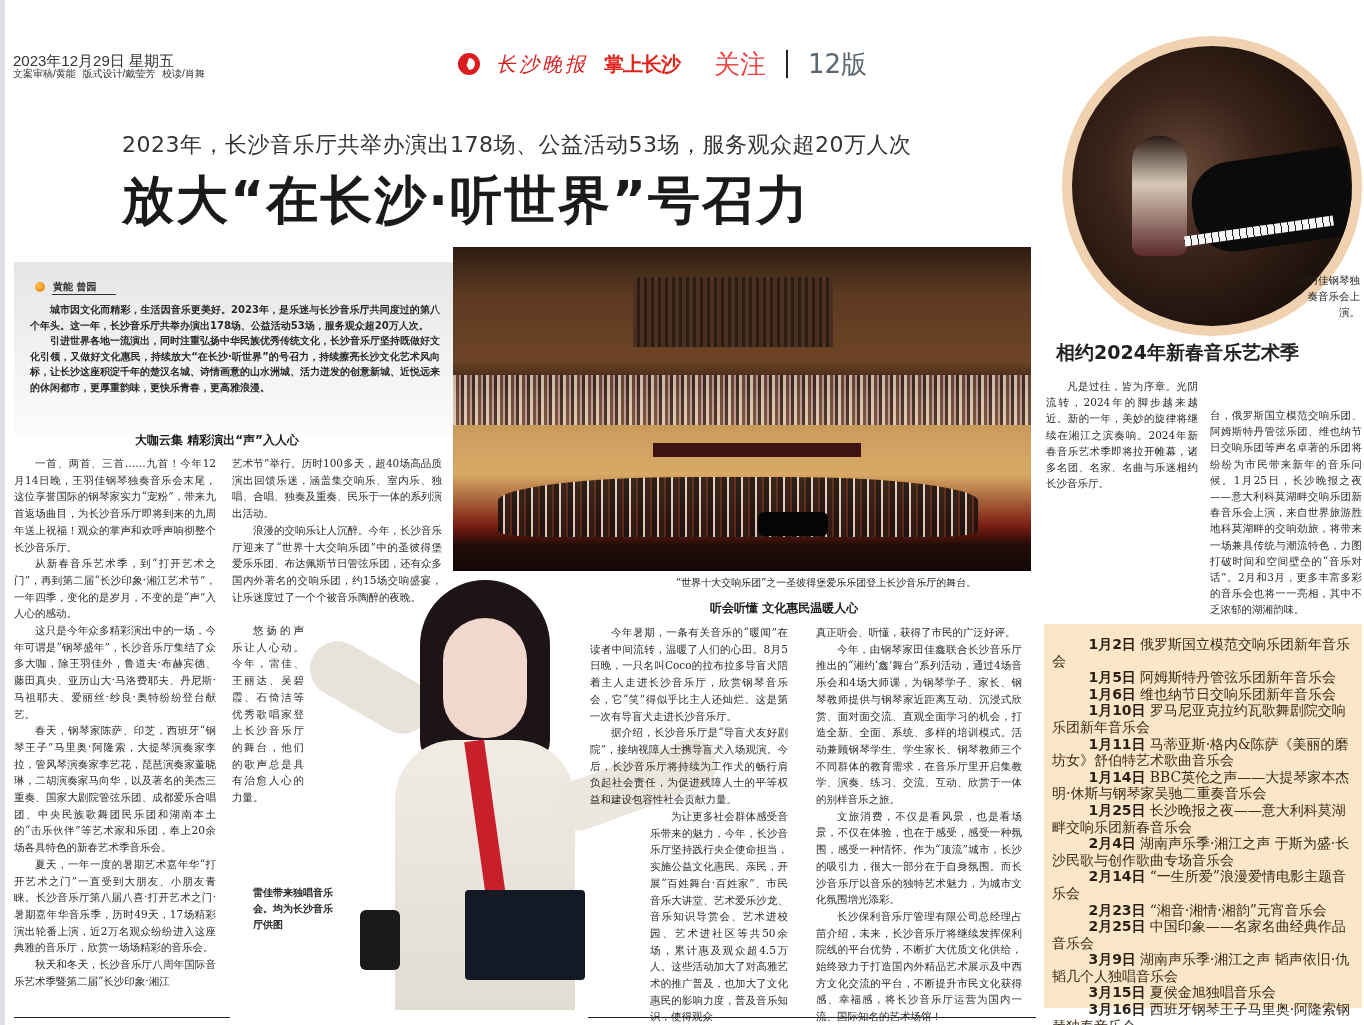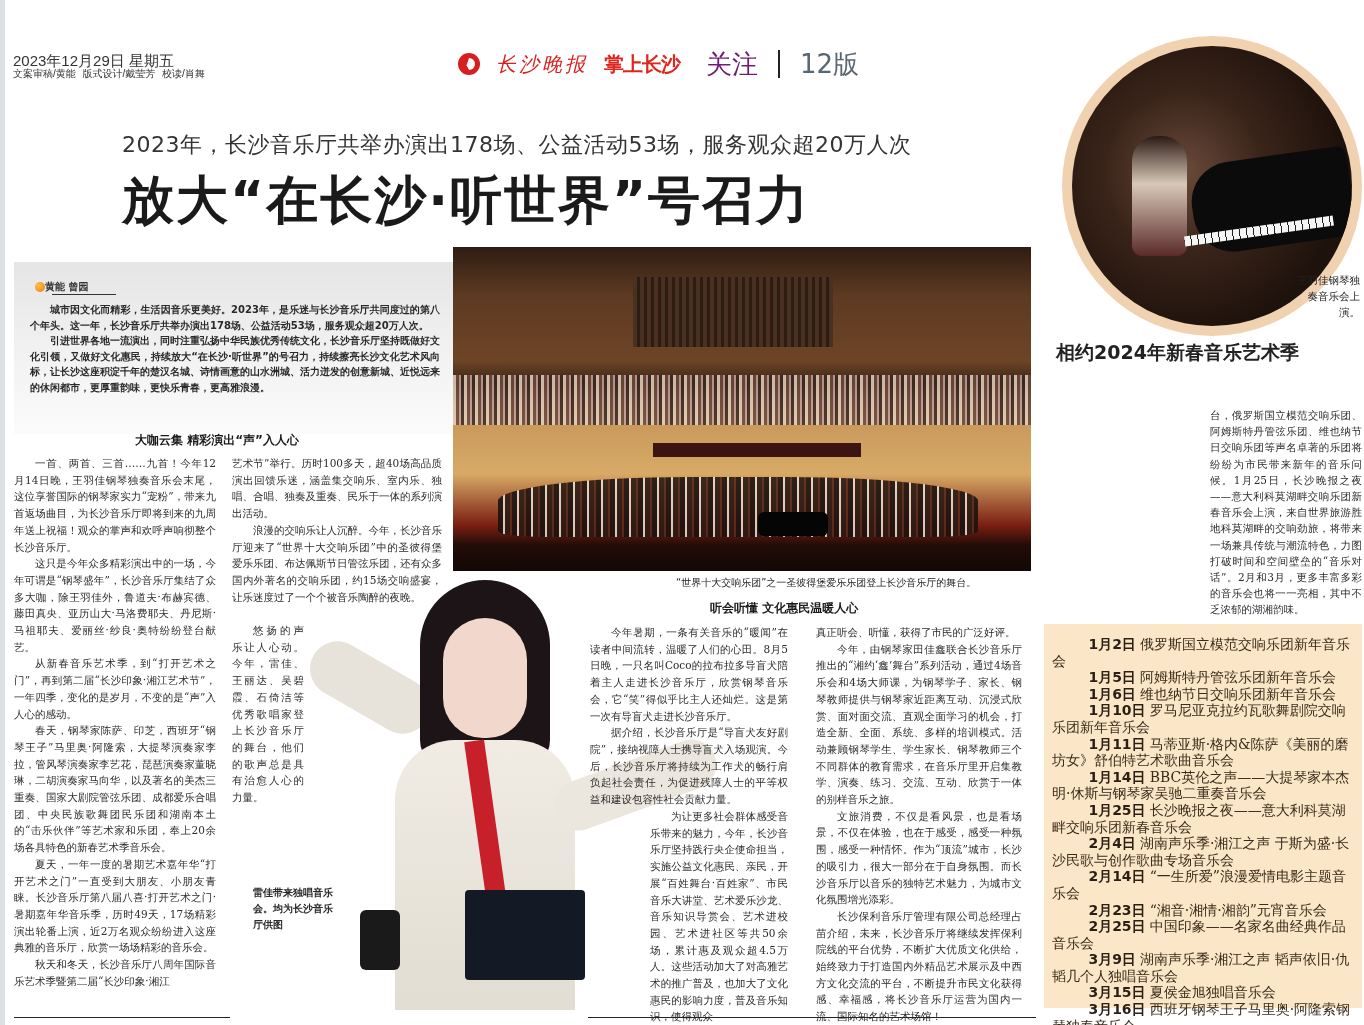--- a/index.html
+++ b/index.html
@@ -9,21 +9,21 @@
   .left-edge { position: absolute; left: 0; top: 0; width: 5px; height: 1025px; background: #dcdfe3; }
 
   
   .hdr-date { position: absolute; left: 13px; top: 52px; font-family: "Liberation Sans", "DejaVu Sans", sans-serif; font-size: 15px; color: #333; }
   .hdr-credits { position: absolute; left: 13px; top: 67px; font-family: "Liberation Sans", "DejaVu Sans", sans-serif; font-size: 10px; color: #333; word-spacing: 4px; }
   .masthead { position: absolute; left: 458px; top: 46px; height: 36px; display: flex; align-items: center; gap: 16px; }
   .mast-logo { width: 22px; height: 22px; border-radius: 50%; background: #d81e1e; position: relative; }
   .mast-logo::after { content: ""; position: absolute; left: 5px; top: 5px; width: 12px; height: 12px; border-radius: 50%; background: #fff; clip-path: polygon(50% 0, 100% 0, 100% 100%, 50% 100%, 30% 60%); }
   .mast-paper { font-family: "DejaVu Serif", serif; font-style: italic; font-size: 20px; color: #d81e1e; letter-spacing: 3px; }
   .mast-app { font-family: "DejaVu Sans", sans-serif; font-weight: bold; font-size: 20px; color: #e0251d; letter-spacing: -1px; }
-  .mast-section { font-family: "DejaVu Sans", sans-serif; font-size: 26px; color: #701a75; margin-left: 10px; }
+  .mast-section { font-family: "DejaVu Sans", sans-serif; font-size: 26px; color: #ef4444; margin-left: 18px; }
   .mast-div { width: 2px; height: 28px; background: #222; margin: 0 4px; }
   .mast-page { font-family: "DejaVu Sans", sans-serif; font-size: 26px; color: #5a6670; }
 
   
   .subhead { position: absolute; left: 122px; top: 130px; font-family: "DejaVu Sans", sans-serif; font-size: 22px; color: #333; letter-spacing: 0.5px; }
   .headline { position: absolute; left: 122px; top: 166px; font-family: "DejaVu Sans", sans-serif; font-weight: bold; font-size: 52px; color: #1a1a1a; letter-spacing: 2px; }
 
   
   .circle-photo { position: absolute; left: 1062px; top: 36px; width: 300px; height: 300px; border-radius: 50%; background: #f1d2b0; padding: 10px; }
   .circle-inner { width: 100%; height: 100%; border-radius: 50%; overflow: hidden; position: relative;
@@ -40,21 +40,21 @@
   .hall-audience { position: absolute; left: 0; top: 128px; width: 578px; height: 50px;
     background: repeating-linear-gradient(90deg, #e8d0c0 0 3px, #6a4a3a 3px 6px, #c8a0a0 6px 8px, #3a2a20 8px 11px); opacity: 0.85; }
   .hall-banner { position: absolute; left: 200px; top: 196px; width: 208px; height: 14px; background: #3c1412; }
   .hall-orchestra { position: absolute; left: 45px; top: 230px; width: 480px; height: 60px;
     background: repeating-linear-gradient(90deg, #1a1210 0 5px, #e8d8c8 5px 7px, #2a1a14 7px 12px, #5a2a1a 12px 14px); opacity: 0.9; border-radius: 40% 40% 10% 10%; }
   .hall-piano { position: absolute; left: 305px; top: 265px; width: 70px; height: 24px; background: #050505; border-radius: 6px; }
   .hall-caption { position: absolute; left: 676px; top: 576px; font-family: "DejaVu Sans", sans-serif; font-size: 10px; color: #222; }
 
   
   .lead-block { position: absolute; left: 14px; top: 262px; width: 440px; height: 172px; background: linear-gradient(180deg, #e5e5e5 0%, #f1f1f1 50%, #fbfbfb 100%); }
-  .byline { position: absolute; left: 35px; top: 280px; display: flex; align-items: center; font-family: "DejaVu Sans", sans-serif; font-size: 10px; font-weight: bold; color: #333; }
+  .byline { position: absolute; left: 35px; top: 280px; display: flex; align-items: center; gap: 8px; font-family: "DejaVu Sans", sans-serif; font-size: 10px; font-weight: bold; color: #333; }
   .byline-dot { width: 10px; height: 10px; border-radius: 50%; background: radial-gradient(circle at 35% 35%, #ffc24a, #e9790d); }
   .byline-rule { position: absolute; left: 52px; top: 294px; width: 64px; height: 1px; background: #333; }
   .lead-text { position: absolute; left: 30px; top: 302px; width: 410px; font-family: "DejaVu Sans", sans-serif; font-size: 10px; font-weight: bold; line-height: 15.5px; color: #2a2a2a; text-align: justify; }
   .lead-text p { text-indent: 2em; }
 
   .sec-title { position: absolute; font-family: "DejaVu Sans", sans-serif; font-weight: bold; font-size: 12px; color: #1a1a1a; }
 
   .col { position: absolute; font-size: 10.5px; line-height: 16.7px; color: #2b2b2b; text-align: justify; }
   .col p { text-indent: 2em; }
 
@@ -125,22 +125,22 @@
   <div class="hall-banner"></div>
   <div class="hall-orchestra"></div>
   <div class="hall-piano"></div>
 </div>
 <div class="hall-caption">“世界十大交响乐团”之一圣彼得堡爱乐乐团登上长沙音乐厅的舞台。</div>
 
 <div class="sec-title" style="left:135px; top:432px;">大咖云集 精彩演出“声”入人心</div>
 
 <div class="col" style="left:14px; top:455px; width:202px;">
   <p>一首、两首、三首……九首！今年12月14日晚，王羽佳钢琴独奏音乐会末尾，这位享誉国际的钢琴家实力“宠粉”，带来九首返场曲目，为长沙音乐厅即将到来的九周年送上祝福！观众的掌声和欢呼声响彻整个长沙音乐厅。</p>
+  <p>从新春音乐艺术季，到“打开艺术之门”，再到第二届“长沙印象·湘江艺术节”，一年四季，变化的是岁月，不变的是“声”入人心的感动。</p>
   <p>这只是今年众多精彩演出中的一场，今年可谓是“钢琴盛年”，长沙音乐厅集结了众多大咖，除王羽佳外，鲁道夫·布赫宾德、藤田真央、亚历山大·马洛费耶夫、丹尼斯·马祖耶夫、爱丽丝·纱良·奥特纷纷登台献艺。</p>
-  <p>从新春音乐艺术季，到“打开艺术之门”，再到第二届“长沙印象·湘江艺术节”，一年四季，变化的是岁月，不变的是“声”入人心的感动。</p>
   <p>春天，钢琴家陈萨、印芝，西班牙“钢琴王子”马里奥·阿隆索，大提琴演奏家李拉，管风琴演奏家李艺花，琵琶演奏家董晓琳，二胡演奏家马向华，以及著名的美杰三重奏、国家大剧院管弦乐团、成都爱乐合唱团、中央民族歌舞团民乐团和湖南本土的“击乐伙伴”等艺术家和乐团，奉上20余场各具特色的新春艺术季音乐会。</p>
   <p>夏天，一年一度的暑期艺术嘉年华“打开艺术之门”一直受到大朋友、小朋友青睐。长沙音乐厅第八届八喜·打开艺术之门·暑期嘉年华音乐季，历时49天，17场精彩演出轮番上演，近2万名观众纷纷进入这座典雅的音乐厅，欣赏一场场精彩的音乐会。</p>
   <p>秋天和冬天，长沙音乐厅八周年国际音乐艺术季暨第二届“长沙印象·湘江</p>
 </div>
 
 <div class="col" style="left:232px; top:455px; width:210px;">
   <p style="text-indent:0;">艺术节”举行。历时100多天，超40场高品质演出回馈乐迷，涵盖集交响乐、室内乐、独唱、合唱、独奏及重奏、民乐于一体的系列演出活动。</p>
   <p>浪漫的交响乐让人沉醉。今年，长沙音乐厅迎来了“世界十大交响乐团”中的圣彼得堡爱乐乐团、布达佩斯节日管弦乐团，还有众多国内外著名的交响乐团，约15场交响盛宴，让乐迷度过了一个个被音乐陶醉的夜晚。</p>
 </div>
 <div class="col" style="left:232px; top:622px; width:72px;">
@@ -175,20 +175,21 @@
   <p>文旅消费，不仅是看风景，也是看场景，不仅在体验，也在于感受，感受一种氛围，感受一种情怀。作为“顶流”城市，长沙的吸引力，很大一部分在于自身氛围。而长沙音乐厅以音乐的独特艺术魅力，为城市文化氛围增光添彩。</p>
   <p>长沙保利音乐厅管理有限公司总经理占苗介绍，未来，长沙音乐厅将继续发挥保利院线的平台优势，不断扩大优质文化供给，始终致力于打造国内外精品艺术展示及中西方文化交流的平台，不断提升市民文化获得感、幸福感，将长沙音乐厅运营为国内一流、国际知名的艺术场馆！</p>
 </div>
 
 <div class="bottom-rule-l"></div>
 <div class="bottom-rule-m"></div>
 
 <div class="right-title">相约2024年新春音乐艺术季</div>
 
 <div class="col" style="left:1046px; top:378px; width:152px; font-size:10.5px; line-height:16.2px;">
+  <p>凡是过往，皆为序章。光阴流转，2024年的脚步越来越近。新的一年，美妙的旋律将继续在湘江之滨奏响。2024年新春音乐艺术季即将拉开帷幕，诸多名团、名家、名曲与乐迷相约长沙音乐厅。</p>
 </div>
 <div class="col" style="left:1210px; top:378px; width:152px; font-size:10.5px; line-height:16.2px;">
   <p style="text-indent:0;margin-top:29px;">台，俄罗斯国立模范交响乐团、阿姆斯特丹管弦乐团、维也纳节日交响乐团等声名卓著的乐团将纷纷为市民带来新年的音乐问候。1月25日，长沙晚报之夜——意大利科莫湖畔交响乐团新春音乐会上演，来自世界旅游胜地科莫湖畔的交响劲旅，将带来一场兼具传统与潮流特色，力图打破时间和空间壁垒的“音乐对话”。2月和3月，更多丰富多彩的音乐会也将一一亮相，其中不乏浓郁的湖湘韵味。</p>
 </div>
 
 <div class="schedule" id="schedule">
     <div class="schedule-item"><span class="d">1月2日</span><span>俄罗斯国立模范交响乐团新年音乐会</span></div>
     <div class="schedule-item"><span class="d">1月5日</span><span>阿姆斯特丹管弦乐团新年音乐会</span></div>
     <div class="schedule-item"><span class="d">1月6日</span><span>维也纳节日交响乐团新年音乐会</span></div>
     <div class="schedule-item"><span class="d">1月10日</span><span>罗马尼亚克拉约瓦歌舞剧院交响乐团新年音乐会</span></div>

